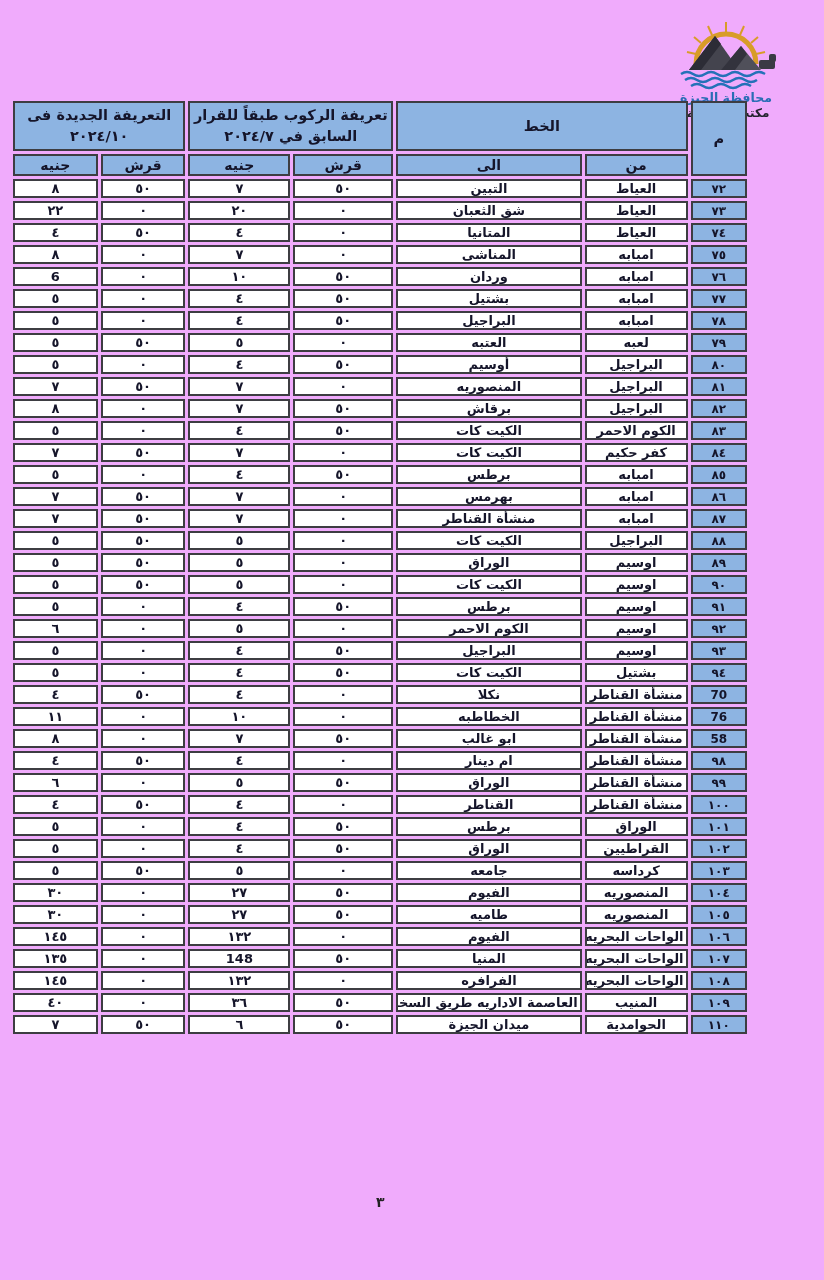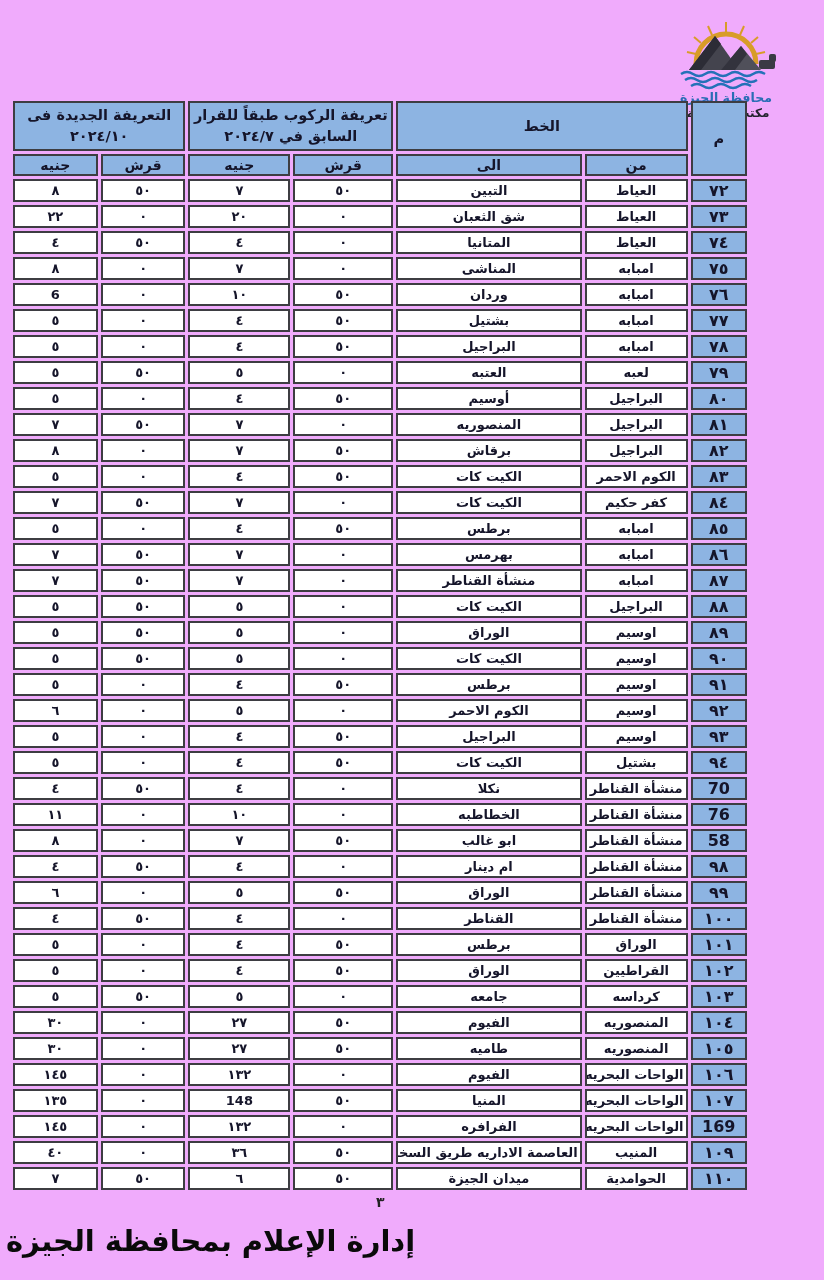--- a/index.html
+++ b/index.html
@@ -22,21 +22,21 @@
     font-weight:bold;
   }
   table.fares th, table.fares td {
     border:2px solid #3d3d42; background:#ffffff;
     text-align:center; vertical-align:middle;
     font-size:13px; color:#15152a;
     overflow:hidden; white-space:nowrap;
     padding:0 2px;
   }
   table.fares th { background:#8db4e2; font-size:14.5px; }
-  table.fares td.num-cell { background:#8db4e2; font-size:16px; }
+  table.fares td.num-cell { background:#8db4e2; font-size:12px; }
   table.fares thead tr.group-row th { height:50px; }
   table.fares thead tr.sub-row th { height:22px; font-size:14px; }
   table.fares tbody td { height:19px; }
   .group-line { line-height:1.45; }
 
   
   .page-number { position:absolute; top:1194px; left:376px; font-size:14px; font-weight:bold; color:#222; }
   .footer-text {
     position:absolute; top:1224px; left:6px;
     font-size:29px; font-weight:bold; color:#0a0a0a;
@@ -432,21 +432,21 @@
         <tr>
           <td class="num-cell">١٠٧</td>
           <td>الواحات البحريه</td>
           <td>المنيا</td>
           <td>٥٠</td>
           <td>148</td>
           <td>٠</td>
           <td>١٣٥</td>
         </tr>
         <tr>
-          <td class="num-cell">169</td>
+          <td class="num-cell">١٠٨</td>
           <td>الواحات البحريه</td>
           <td>الفرافره</td>
           <td>٠</td>
           <td>١٣٢</td>
           <td>٠</td>
           <td>١٤٥</td>
         </tr>
         <tr>
           <td class="num-cell">١٠٩</td>
           <td>المنيب</td>
@@ -462,15 +462,14 @@
           <td>ميدان الجيزة</td>
           <td>٥٠</td>
           <td>٦</td>
           <td>٥٠</td>
           <td>٧</td>
         </tr>
       </tbody>
   </table>
 
   <div class="page-number">٣</div>
-  <div class="footer-text">إدارة الإعلام بمحافظة الجيزة</div>
 
 </div>
 
 </body></html>

